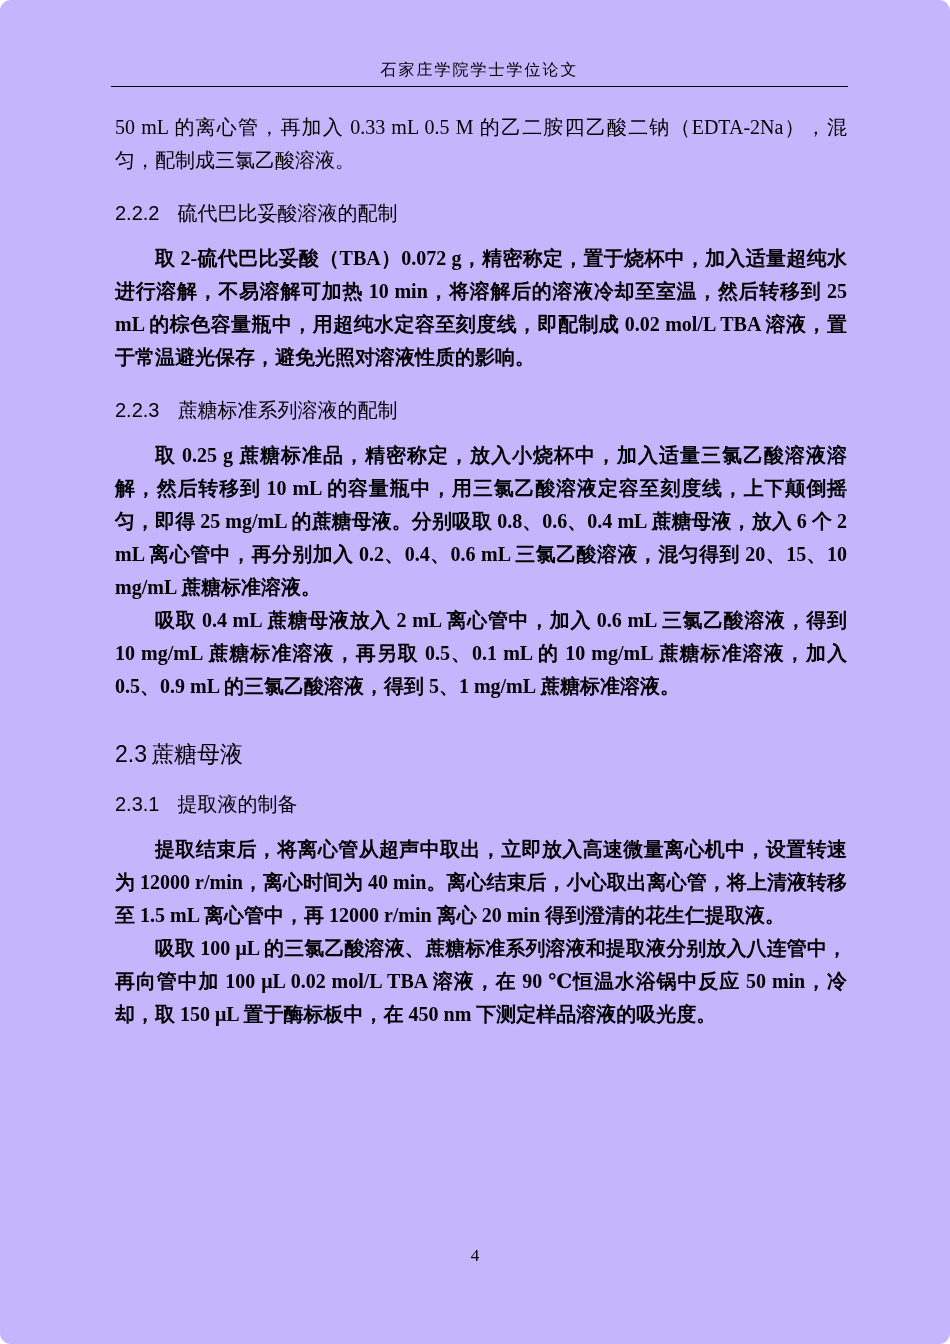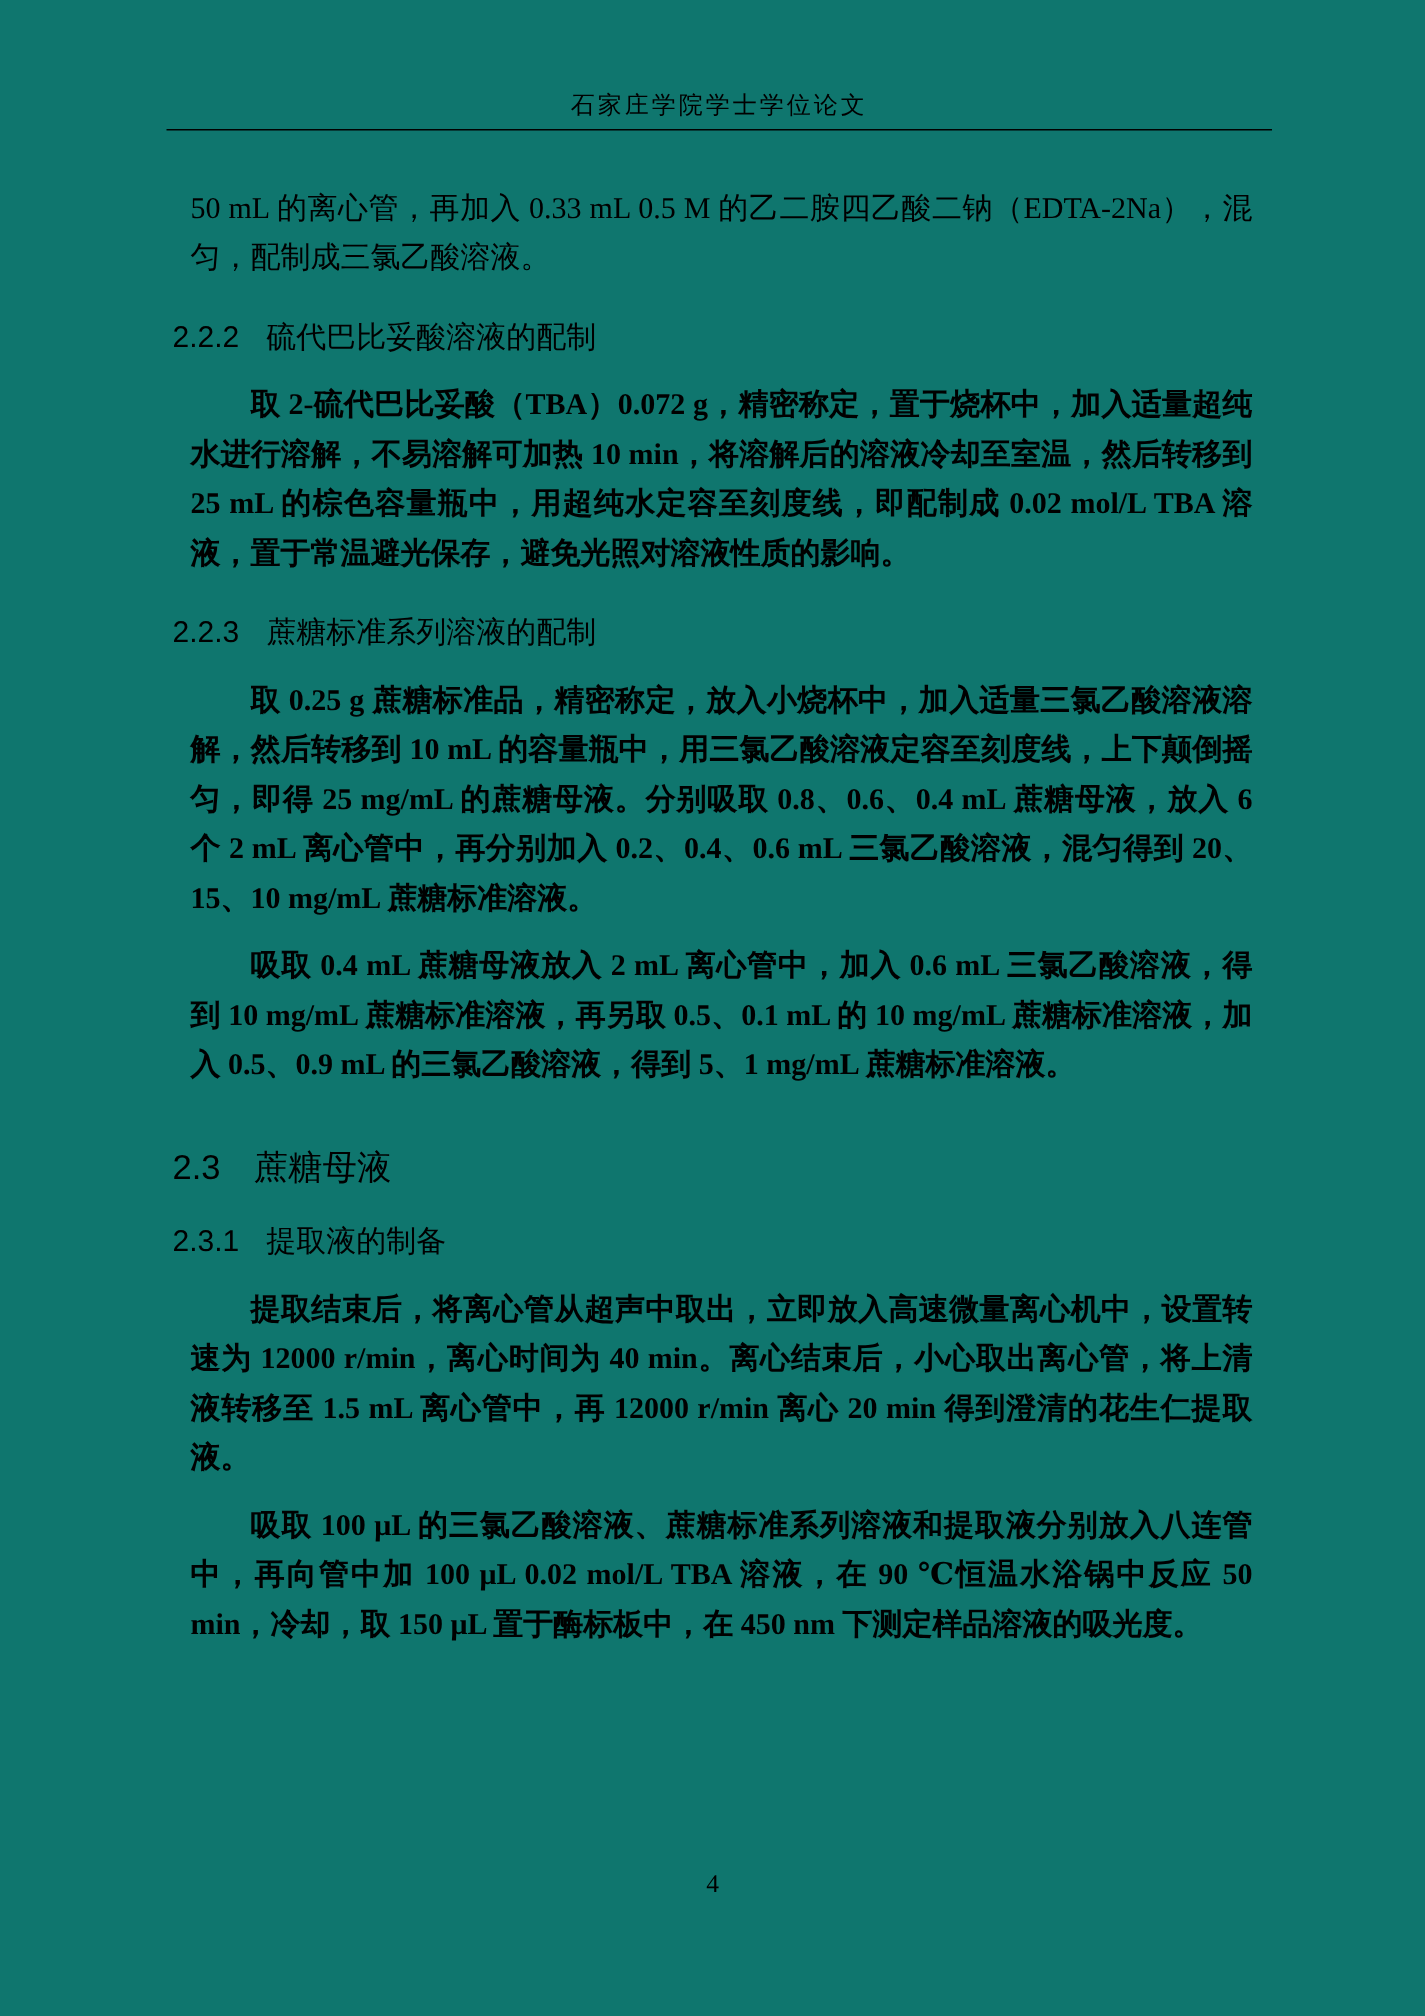--- a/index.html
+++ b/index.html
@@ -4,44 +4,45 @@
 <style>
   html, body {
     margin: 0;
     padding: 0;
     background: #ffffff;
   }
   .page {
     position: relative;
     width: 950px;
     height: 1344px;
-    background: #0f766e;
+    background: #c4b5fd;
     color: #000000;
     font-family: "Liberation Serif", "DejaVu Serif", serif;
     overflow: hidden;
+    border-radius: 11px;
   }
   .header {
     position: absolute;
     top: 60px;
     left: 111px;
     width: 737px;
     text-align: center;
     font-size: 16px;
     letter-spacing: 2px;
     padding-bottom: 5px;
     border-bottom: 1.5px solid #000000;
   }
   .content {
     position: absolute;
     top: 111px;
     left: 115px;
     width: 732px;
   }
   .para {
-    margin: 12px;
+    margin: 0;
     font-size: 20px;
     line-height: 33px;
     text-align: justify;
   }
   .para.indent {
     text-indent: 2em;
     font-weight: bold;
   }
   h2.sec, h3.sec {
     font-family: "Liberation Sans", "DejaVu Sans", sans-serif;
@@ -52,21 +53,21 @@
     font-size: 20px;
     margin: 23px 0 16px 0;
     line-height: 26px;
   }
   h2.sec {
     font-size: 23px;
     margin: 37px 0 6px 0;
     line-height: 28px;
   }
   h3.sec .hnum { margin-right: 18px; }
-  h2.sec .hnum { margin-right: 22px; }
+  h2.sec .hnum { margin-right: 4px; }
   .footer {
     position: absolute;
     top: 1246px;
     left: 0;
     width: 950px;
     text-align: center;
     font-size: 17px;
   }
 </style>
 </head>

